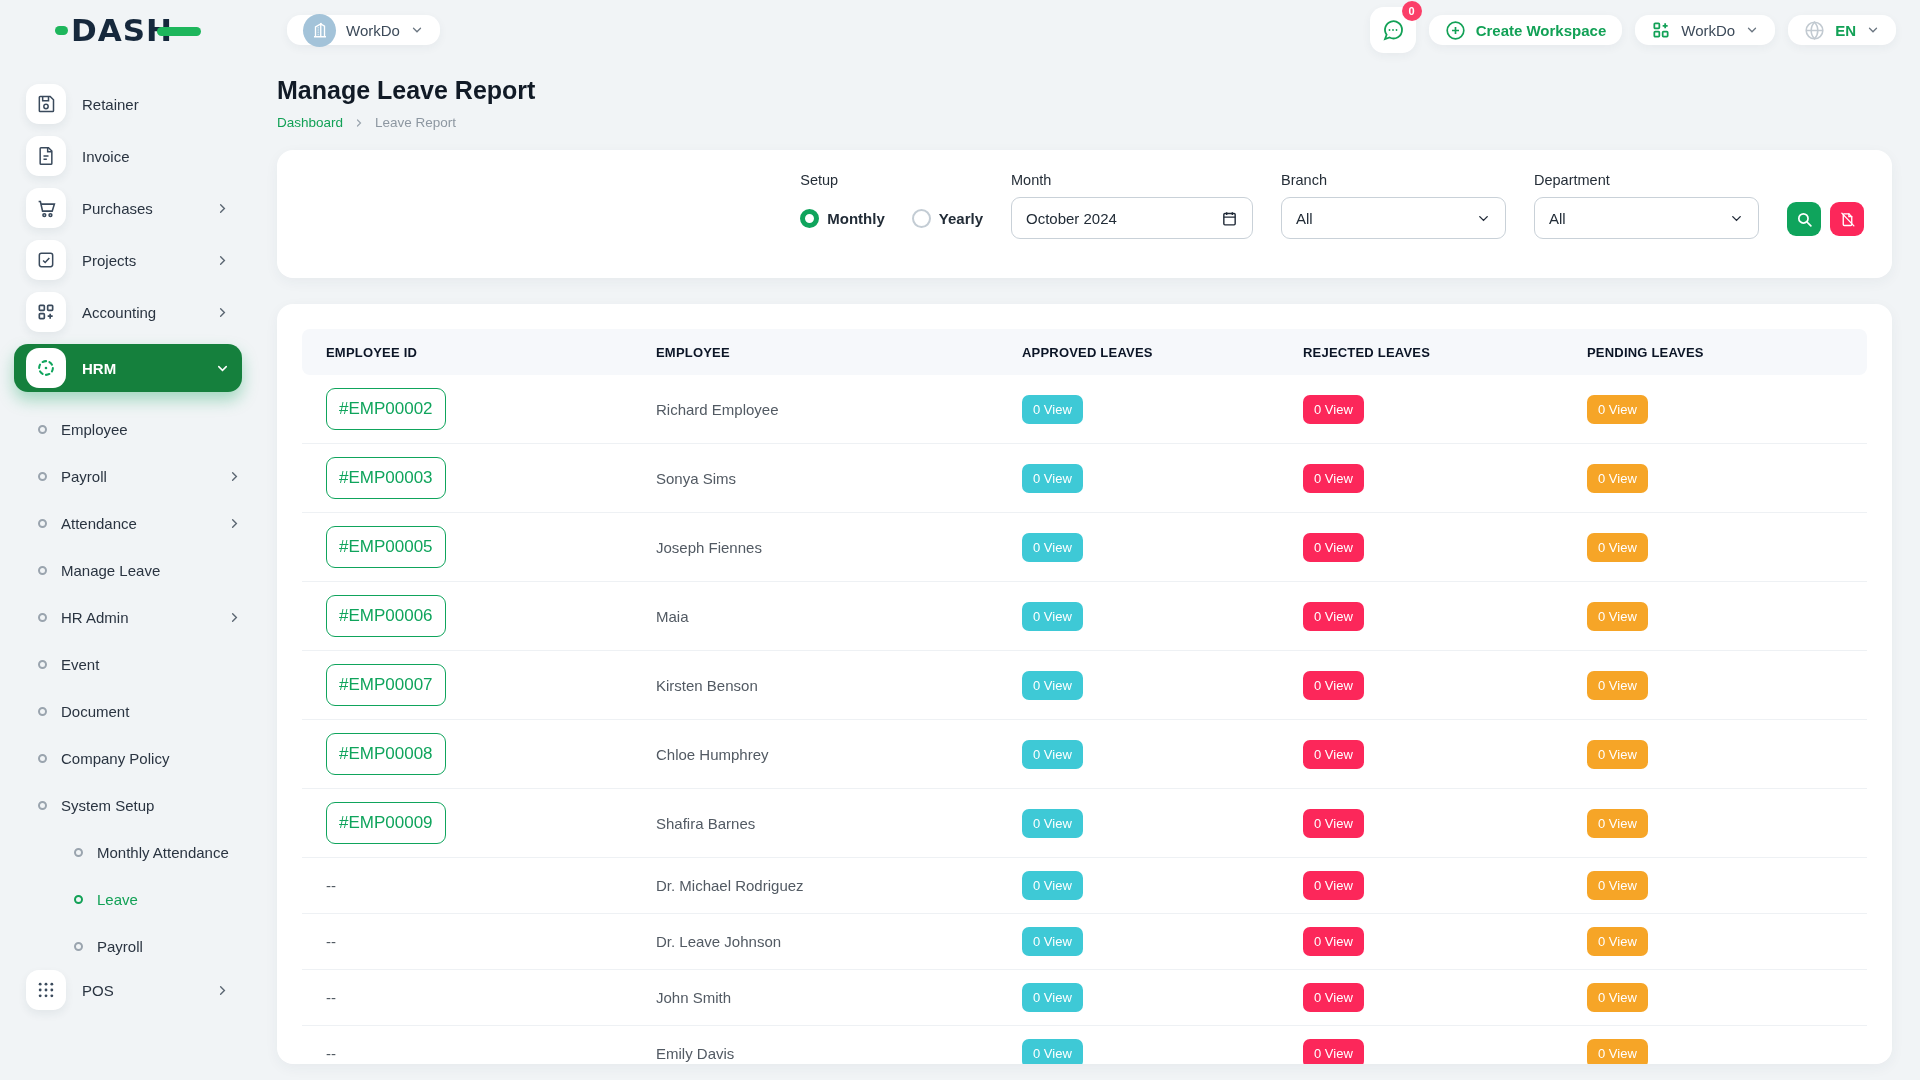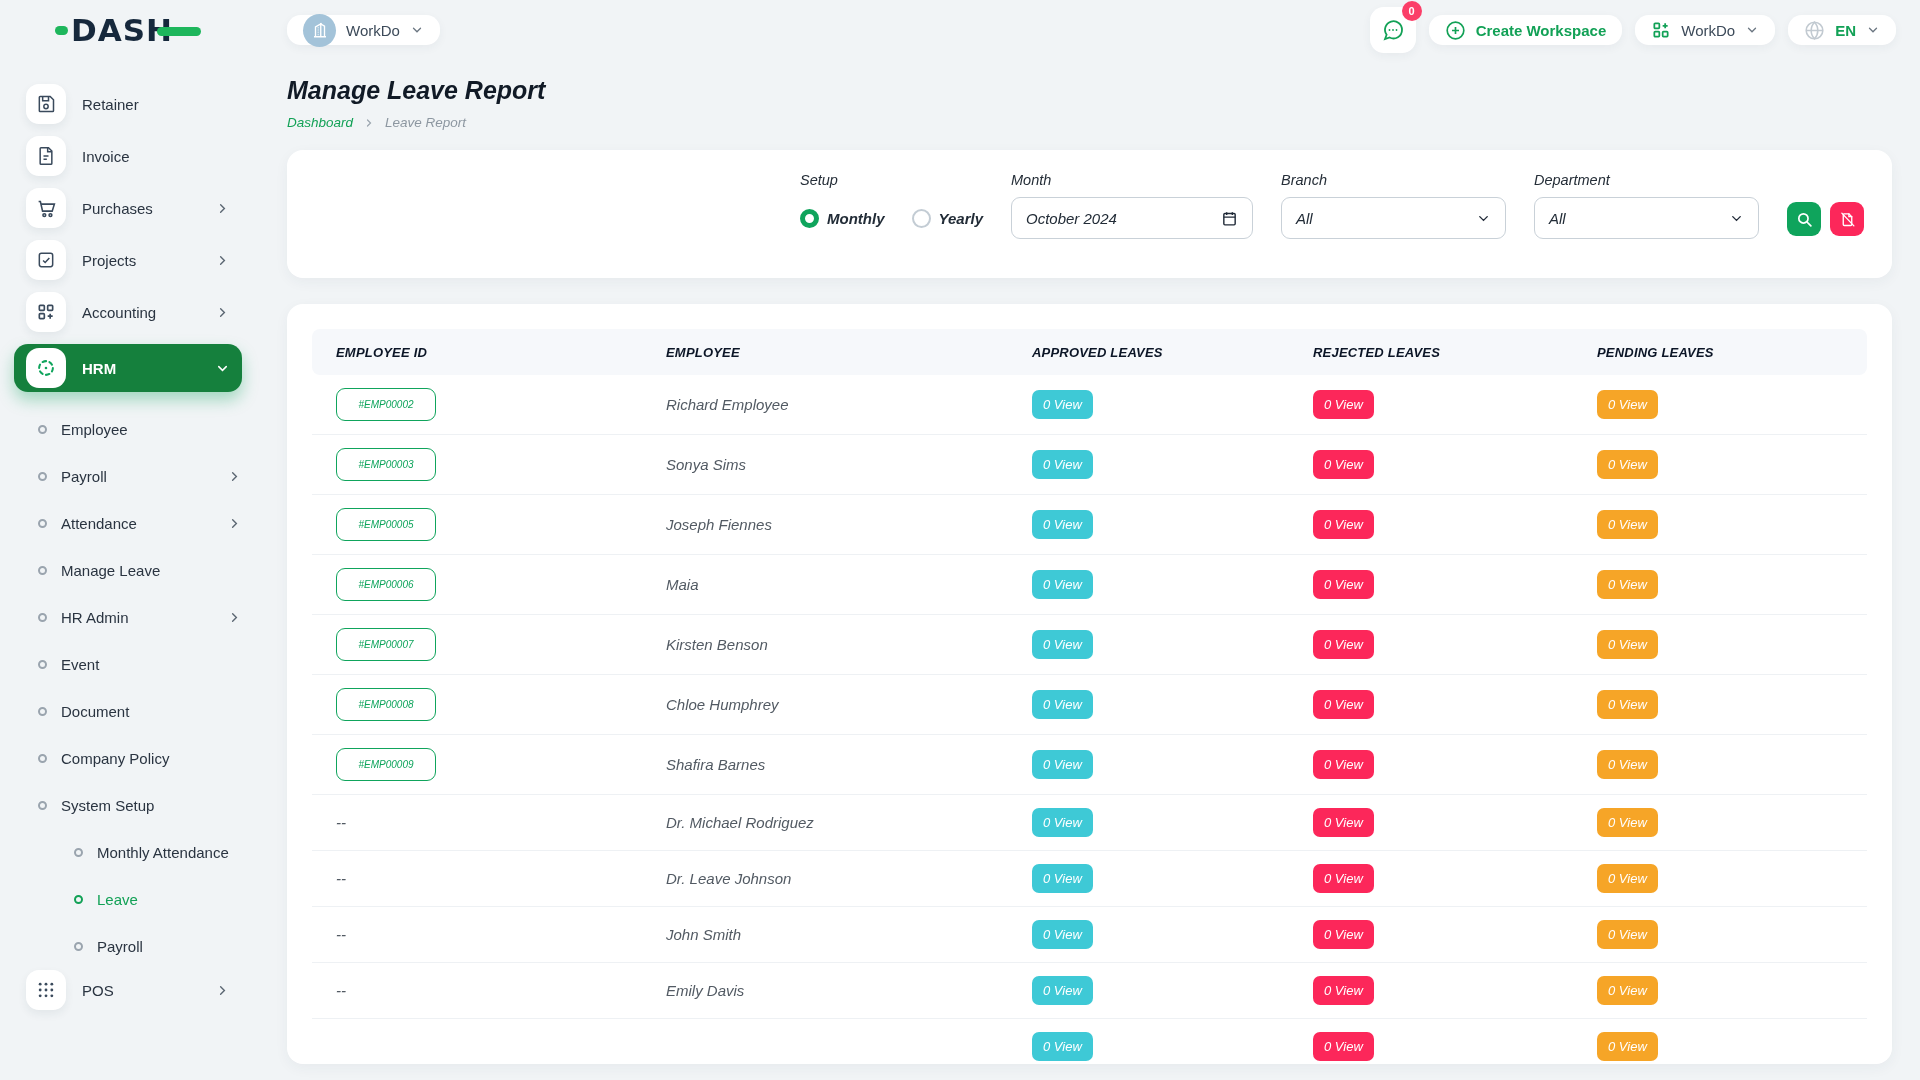--- a/index.html
+++ b/index.html
@@ -74,21 +74,21 @@
     box-shadow:0 3px 10px rgba(30,50,70,0.05); cursor:pointer; color:#12a156;
   }
   .count-badge {
     position:absolute; top:-6px; right:-6px; min-width:20px; height:20px; border-radius:50%;
     background:#fb3e68; color:#fff; font-size:11px; font-weight:700;
     display:flex; align-items:center; justify-content:center;
   }
   .green-txt { color:#12a156; font-weight:600; }
   .chev-sm { color:#6b7682; display:flex; }
   
-  .main { position:absolute; left:256px; top:60px; right:0; padding:0 28px 0 31px;font-style:italic; }
+  .main { position:absolute; left:246px; top:60px; right:0; padding:0 28px 0 31px; }
   .page-title { font-size:25px; font-weight:700; color:#111a26; margin-top:16px; }
   .crumbs { display:flex; align-items:center; gap:10px; margin-top:10px; font-size:13.5px; }
   .crumb-link { color:#12a156; cursor:pointer; }
   .crumb-sep { color:#9aa4ae; display:flex; }
   .crumb-cur { color:#8d97a1; }
   .card {
     background:#fff; border-radius:16px; box-shadow:0 4px 14px rgba(30,50,70,0.05);
   }
   .filter-card {
     margin-top:20px; height:128px; display:flex; align-items:flex-start;
@@ -121,21 +121,21 @@
   thead th {
     background:#f6f8fb; height:46px; text-align:left; padding-left:24px;
     font-size:13px; font-weight:700; color:#0b1526; letter-spacing:0.2px;
   }
   thead th:first-child { border-radius:8px 0 0 8px; }
   thead th:last-child { border-radius:0 8px 8px 0; }
   tbody td { padding:13px 0 13px 24px; border-bottom:1px solid #eef1f4; font-size:15px; color:#525a63; }
   tbody tr:last-child td { border-bottom:none; }
   .id-btn {
     display:inline-block; min-width:100px; text-align:center; padding:10px 12px;
-    border:1.5px solid #0fa45c; border-radius:9px; color:#0fa45c; font-size:10px;
+    border:1.5px solid #0fa45c; border-radius:9px; color:#0fa45c; font-size:17px;
     background:#fff; cursor:pointer;
   }
   .badge {
     display:inline-block; padding:7px 11px; border-radius:7px; color:#fff;
     font-size:13px; cursor:pointer;
   }
   .badge.approved { background:#3ec9d6; }
   .badge.rejected { background:#fc275a; }
   .badge.pending  { background:#f6a527; }
 </style>

